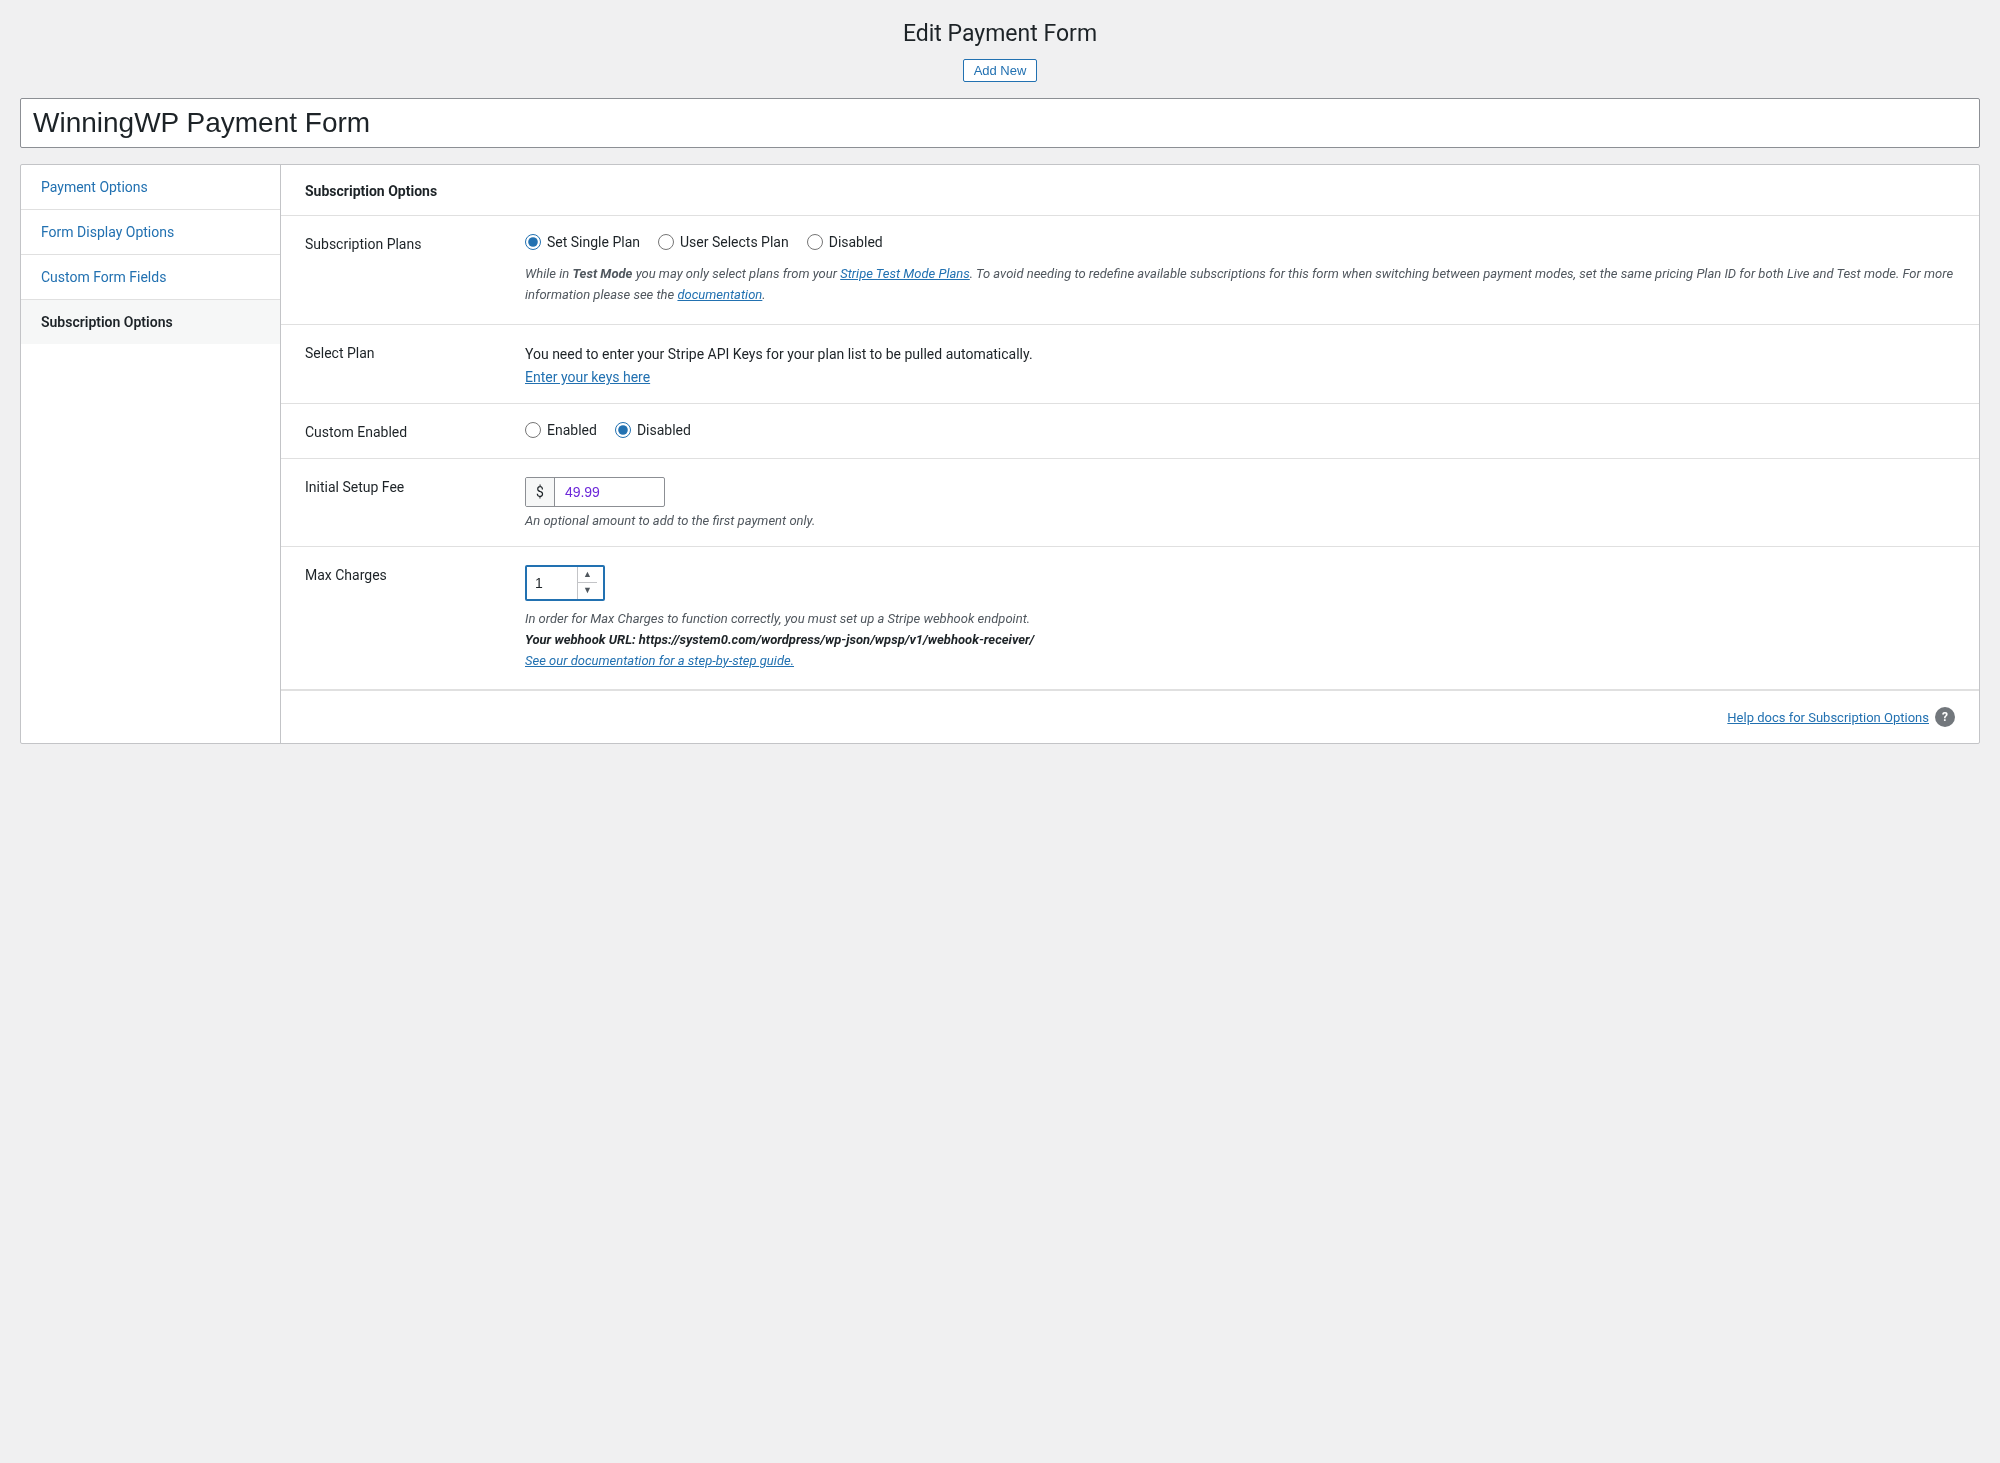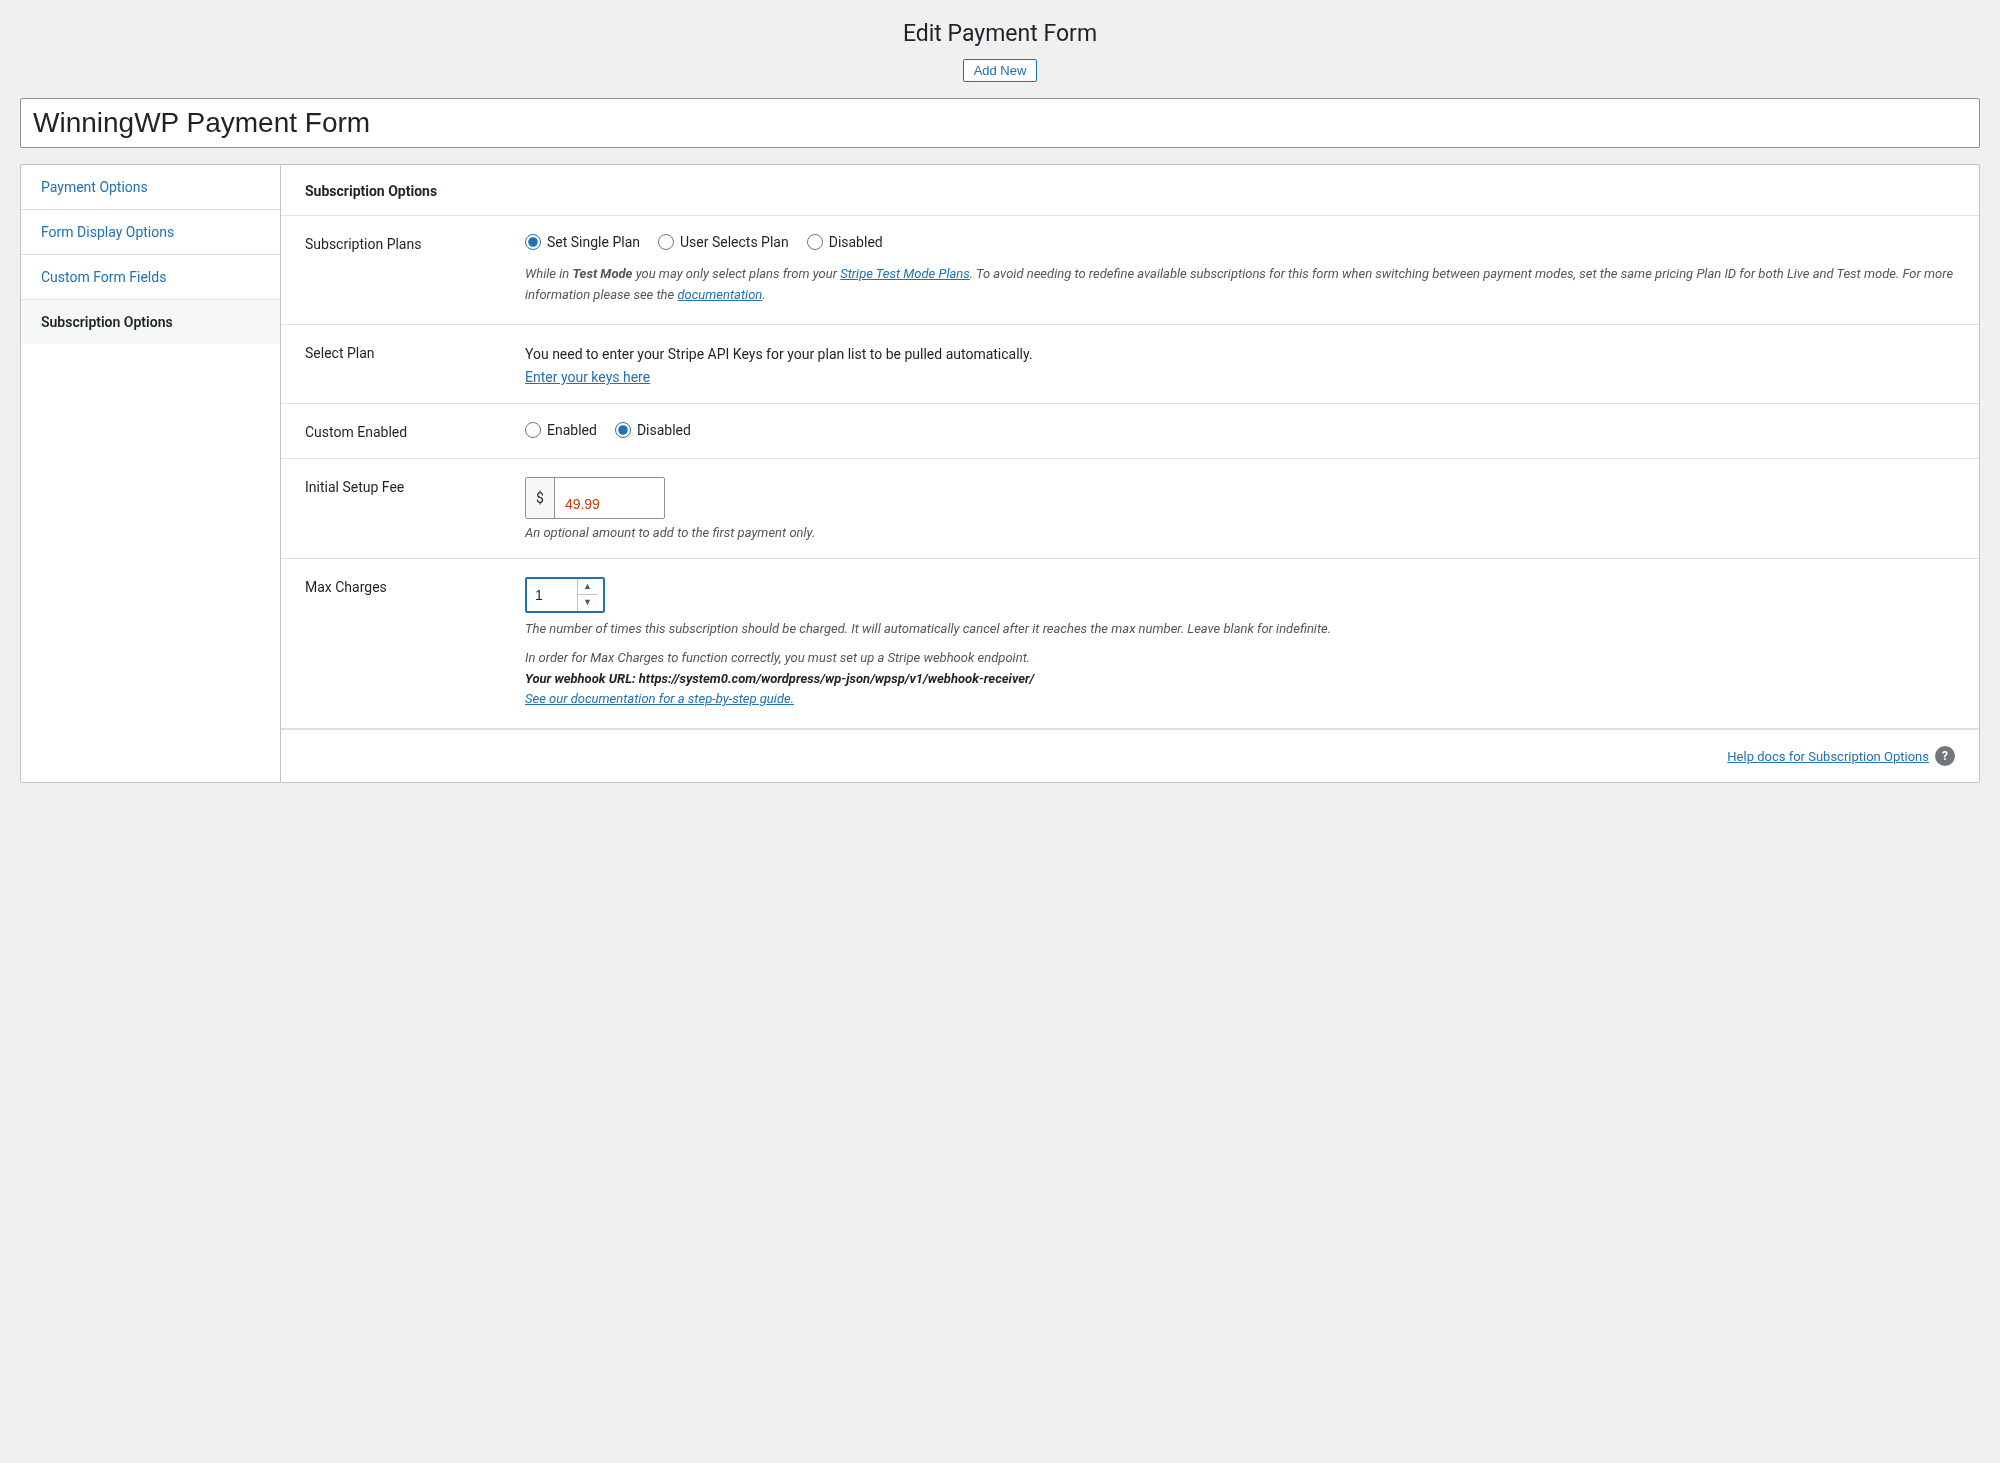--- a/index.html
+++ b/index.html
@@ -193,24 +193,23 @@
       font-size: 14px;
       color: #1d2327;
       display: flex;
       align-items: center;
     }
 
     .currency-amount {
       border: none;
       padding: 6px 10px;
       font-size: 14px;
-      color: #c2410c;
+      color: #6d28d9;
       outline: none;
       width: 90px;
-      margin-top: 12px;
     }
 
     .field-description {
       font-size: 13px;
       font-style: italic;
       color: #50575e;
       margin-top: 6px;
     }
 
     
@@ -395,21 +394,20 @@
     <div class="form-row">
       <div class="form-row-label">Max Charges</div>
       <div class="form-row-content">
         <div class="number-input-wrapper">
           <input type="number" class="number-input" value="1" style="">
           <div class="number-spinners">
             <button class="spinner-btn">▲</button>
             <button class="spinner-btn">▼</button>
           </div>
         </div>
-        <p class="max-charges-desc">The number of times this subscription should be charged. It will automatically cancel after it reaches the max number. Leave blank for indefinite.</p>
         <p class="webhook-text">
           <span>In order for Max Charges to function correctly, you must set up a Stripe webhook endpoint.</span><br>
           <strong>Your webhook URL: https://system0.com/wordpress/wp-json/wpsp/v1/webhook-receiver/</strong><br>
           <a class="link">See our documentation for a step-by-step guide.</a>
         </p>
       </div>
     </div>
 
     <div class="help-docs-row">
       <a class="help-docs-link">Help docs for Subscription Options</a>

